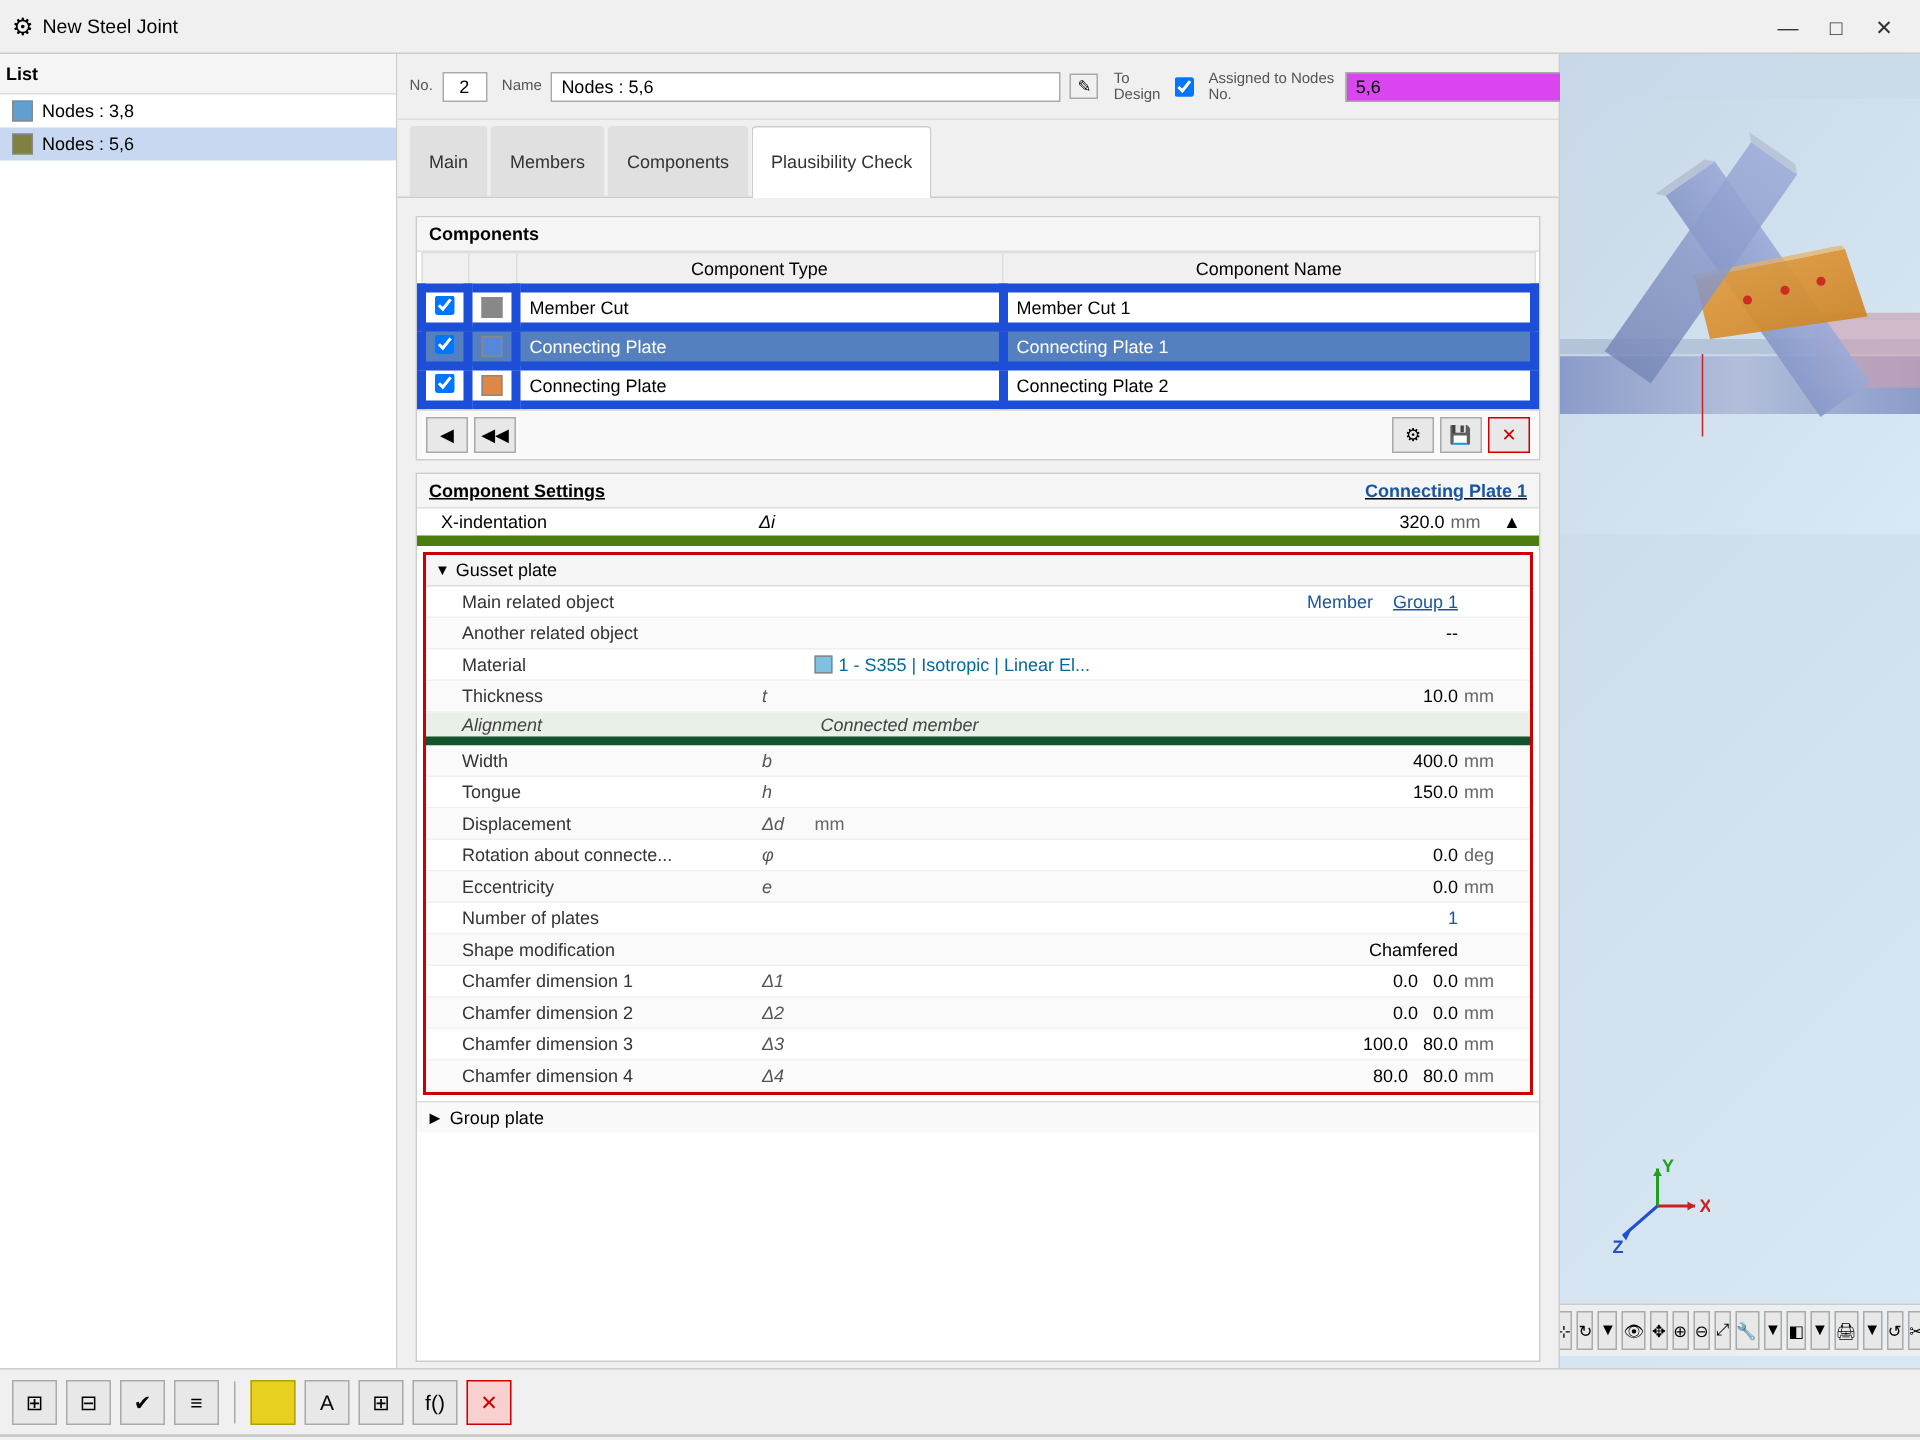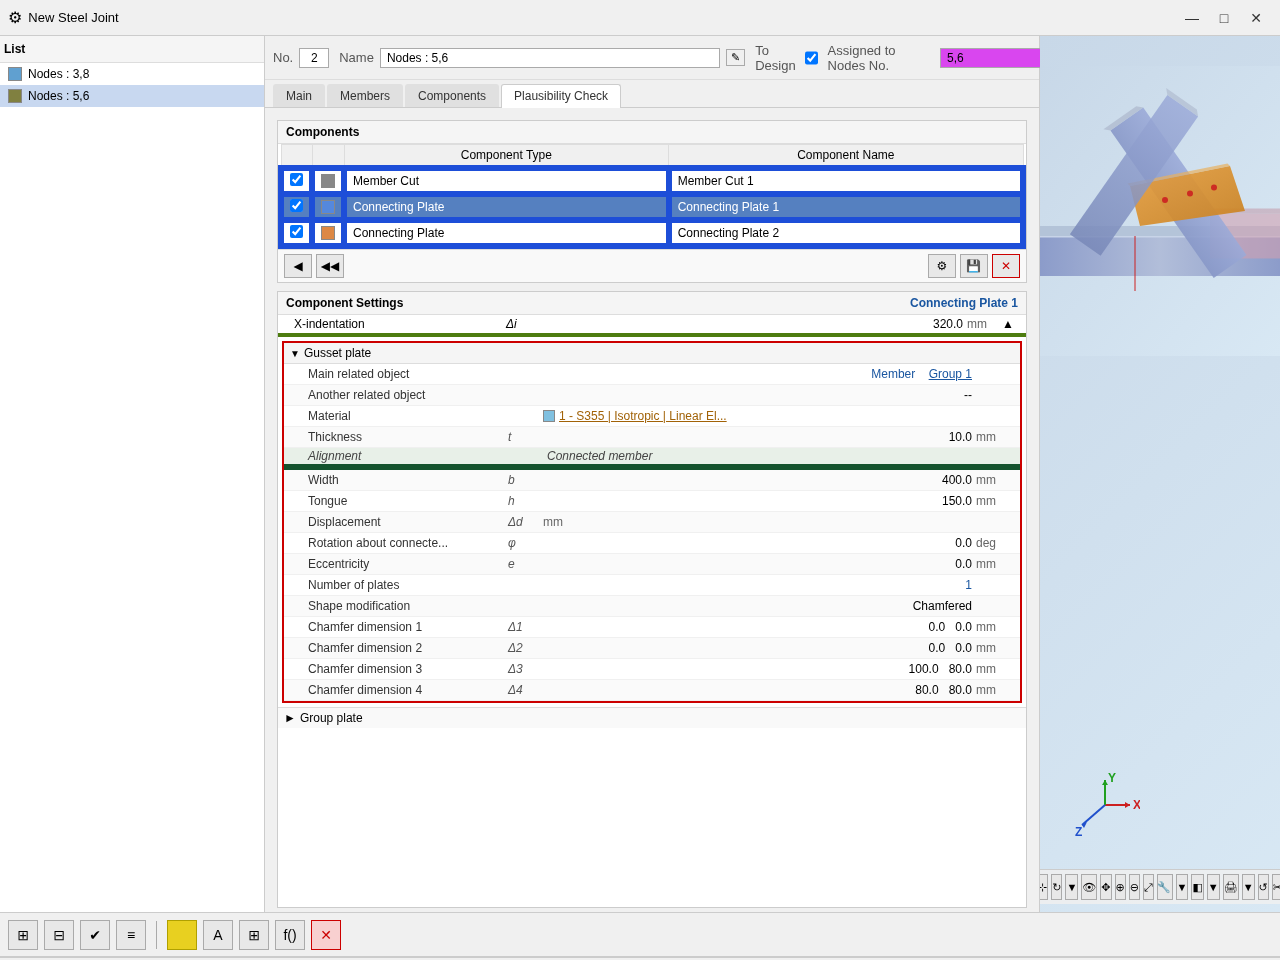--- a/index.html
+++ b/index.html
@@ -71,21 +71,21 @@
     .top-row {
       display: flex;
       align-items: center;
       padding: 6px 8px;
       gap: 10px;
       background: #f0f0f0;
       border-bottom: 1px solid #ddd;
       height: 44px;
     }
     .top-row-section { display: flex; align-items: center; gap: 6px; }
-    .top-row-label { font-size: 13px; color: #555; }
+    .top-row-label { font-size: 10px; color: #555; }
     .top-row-value {
       background: white;
       border: 1px solid #aaa;
       padding: 2px 6px;
       min-width: 30px;
       text-align: center;
     }
     .top-row-name {
       background: white;
       border: 1px solid #aaa;
@@ -106,21 +106,21 @@
 
     
     .tabs {
       display: flex;
       background: #f0f0f0;
       border-bottom: 1px solid #ccc;
       padding: 0 8px;
       padding-top: 4px;
     }
     .tab {
-      padding: 4px 12px;
+      padding: 16px 12px;
       border: 1px solid transparent;
       border-bottom: none;
       cursor: pointer;
       background: #e0e0e0;
       margin-right: 2px;
       border-radius: 3px 3px 0 0;
       color: #333;
     }
     .tab.active {
       background: white;
@@ -188,20 +188,21 @@
       display: flex;
       flex-direction: column;
     }
     .settings-header {
       display: flex;
       justify-content: space-between;
       padding: 4px 8px;
       background: #f5f5f5;
       border-bottom: 1px solid #ddd;
       font-weight: bold;
+      text-decoration: underline;
     }
     .settings-body {
       overflow-y: auto;
       flex: 1;
     }
 
     
     .gusset-section {
       border: 2px solid #cc0000;
       margin: 4px;
@@ -213,21 +214,21 @@
       background: #f5f5f5;
       border-bottom: 1px solid #ddd;
       gap: 4px;
       cursor: pointer;
     }
     .gusset-expand { font-size: 10px; }
 
     
     .indent-row {
       display: flex; align-items: center; padding: 2px 8px;
-      border-bottom: 4px solid #4d7c0f; min-height: 22px;
+      border-bottom: 7px solid #4d7c0f; min-height: 22px;
     }
 
     
     .prop-row {
       display: grid;
       grid-template-columns: 220px 35px 1fr 40px;
       align-items: center;
       padding: 1px 4px;
       border-bottom: 1px solid #f0f0f0;
       min-height: 21px;
@@ -488,21 +489,21 @@
               <span class="prop-symbol"></span>
               <span class="prop-value">--</span>
               <span class="prop-unit"></span>
             </div>
 
             <div class="prop-row">
               <span class="prop-label">Material</span>
               <span class="prop-symbol"></span>
               <span style="display:flex; align-items:center; padding-right:4px;">
                 <span class="material-indicator" style="background:#80c0e0;"></span>
-                <span style="color:#a16207; text-decoration:underline; cursor:pointer;">1 - S355 | Isotropic | Linear El...</span>
+                <span style="color:#0369a1; cursor:pointer;">1 - S355 | Isotropic | Linear El...</span>
               </span>
               <span class="prop-unit"></span>
             </div>
 
             <div class="prop-row">
               <span class="prop-label">Thickness</span>
               <span class="prop-symbol">t</span>
               <span class="prop-value">10.0</span>
               <span class="prop-unit">mm</span>
             </div>

